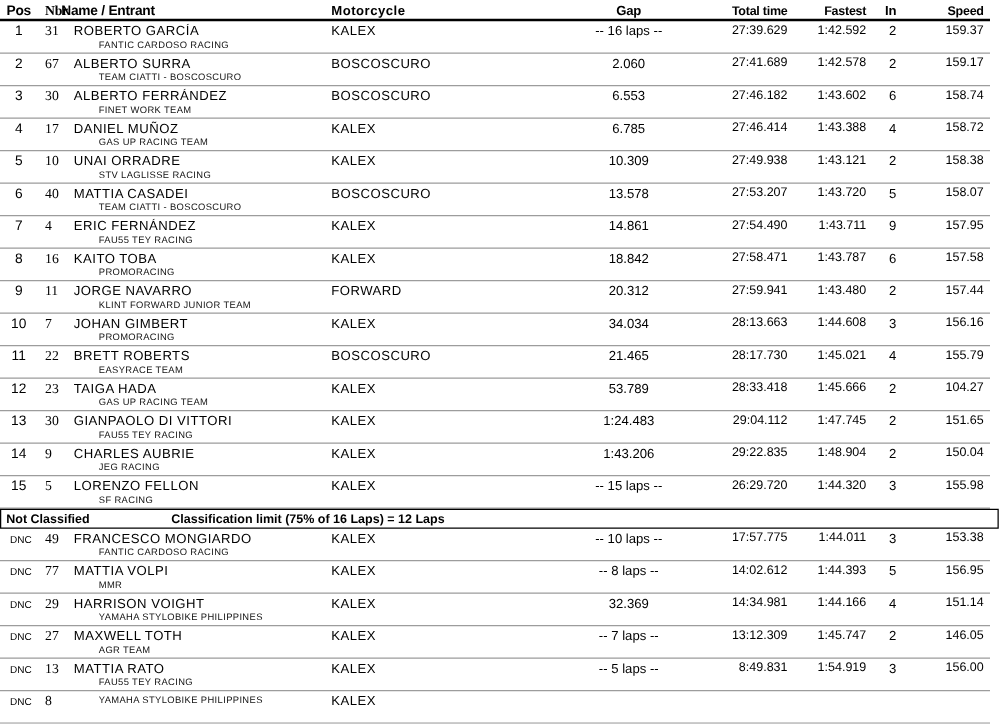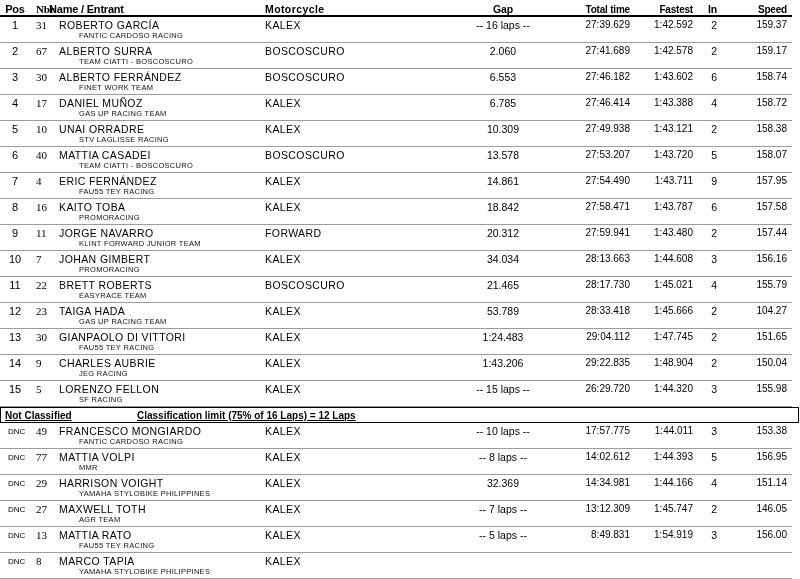--- a/index.html
+++ b/index.html
@@ -75,21 +75,20 @@
 
   
   .nc-banner {
     width: 799px;
     height: 16px;
     border: 1px solid #000;
     display: flex;
     align-items: center;
     font-size: 10px;
     font-weight: bold;
-    text-decoration: underline;
   }
   .nc-label { padding-left: 4px; width: 136px; flex: 0 0 auto; }
   .nc-limit { flex: 1; }
 </style>
 </head>
 <body>
 
 <div class="sheet">
 
   <div class="grid head">
@@ -409,21 +408,20 @@
     <div class="c col-total">8:49.831</div>
     <div class="c col-fastest">1:54.919</div>
     <div class="c col-in">3</div>
     <div class="c col-speed">156.00</div>
   </div>
 
   <div class="grid row">
     <div class="c col-pos">DNC</div>
     <div class="c col-nbr">8</div>
     <div class="c col-name">
-      <div class="rider">MARCO TAPIA</div>
       <div class="team">YAMAHA STYLOBIKE PHILIPPINES</div>
     </div>
     <div class="c col-moto">KALEX</div>
     <div class="c col-gap"></div>
     <div class="c col-total"></div>
     <div class="c col-fastest"></div>
     <div class="c col-in"></div>
     <div class="c col-speed"></div>
   </div>
 </div>

